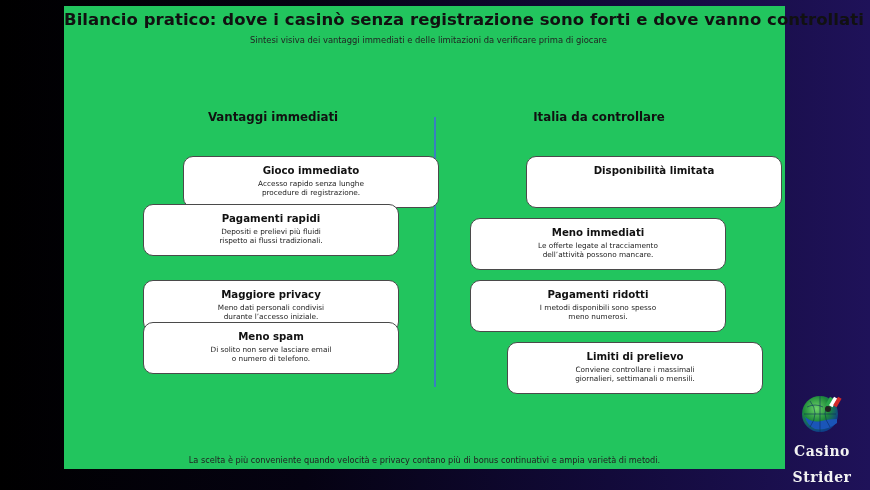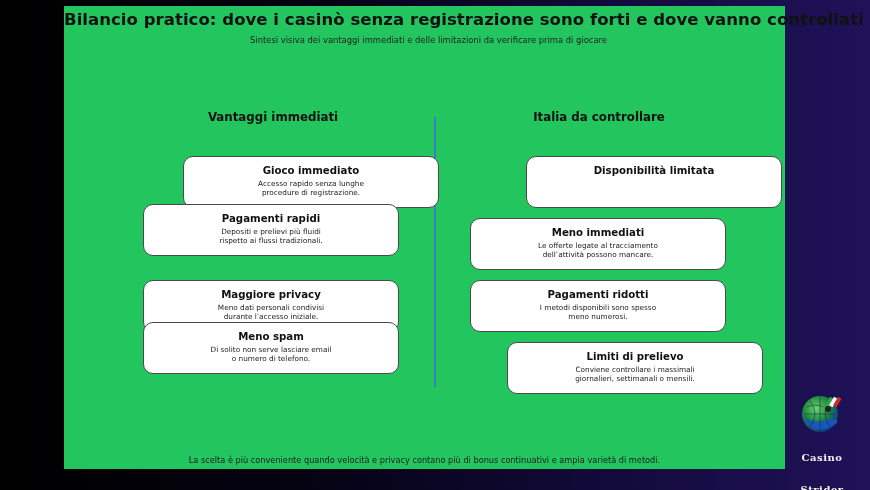--- a/index.html
+++ b/index.html
@@ -103,24 +103,24 @@
     text-align: center;
   }
   .logo-globe {
     display: block;
     margin: 0 auto;
   }
   .logo-text {
     font-family: "DejaVu Serif", serif;
     font-weight: bold;
     color: #f2f2f2;
-    font-size: 10px;
+    font-size: 14px;
     line-height: 15px;
     letter-spacing: 0.5px;
-    margin-top: 17px;
+    margin-top: 11px;
   }
 </style>
 </head>
 <body>
 
 <div class="panel">
   <div class="title">Bilancio pratico: dove i casinò senza registrazione sono forti e dove vanno controllati</div>
   <div class="subtitle">Sintesi visiva dei vantaggi immediati e delle limitazioni da verificare prima di giocare</div>
 
   <div class="col-heading col-left">Vantaggi immediati</div>

